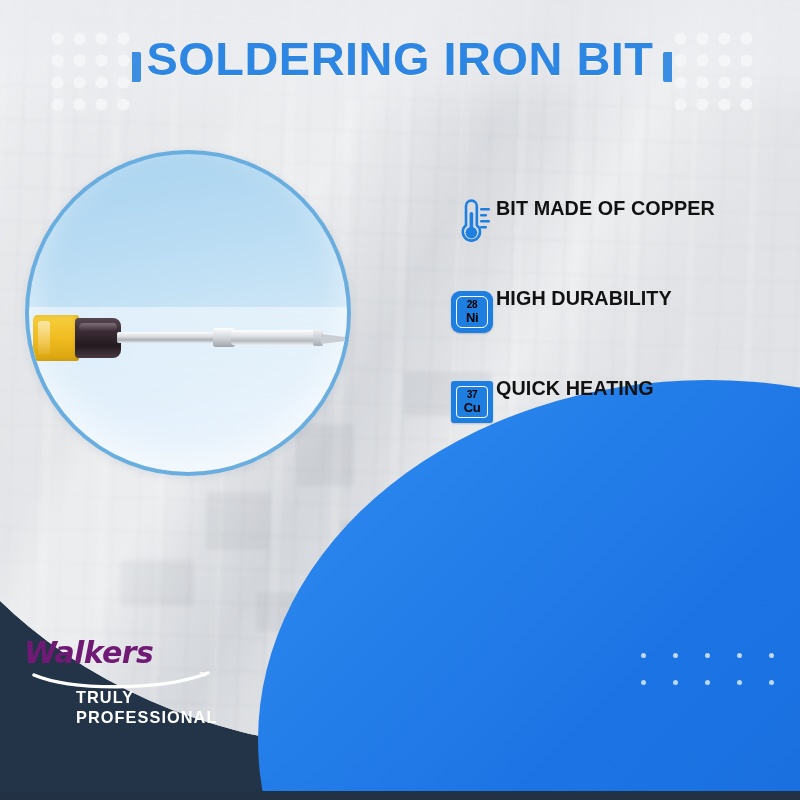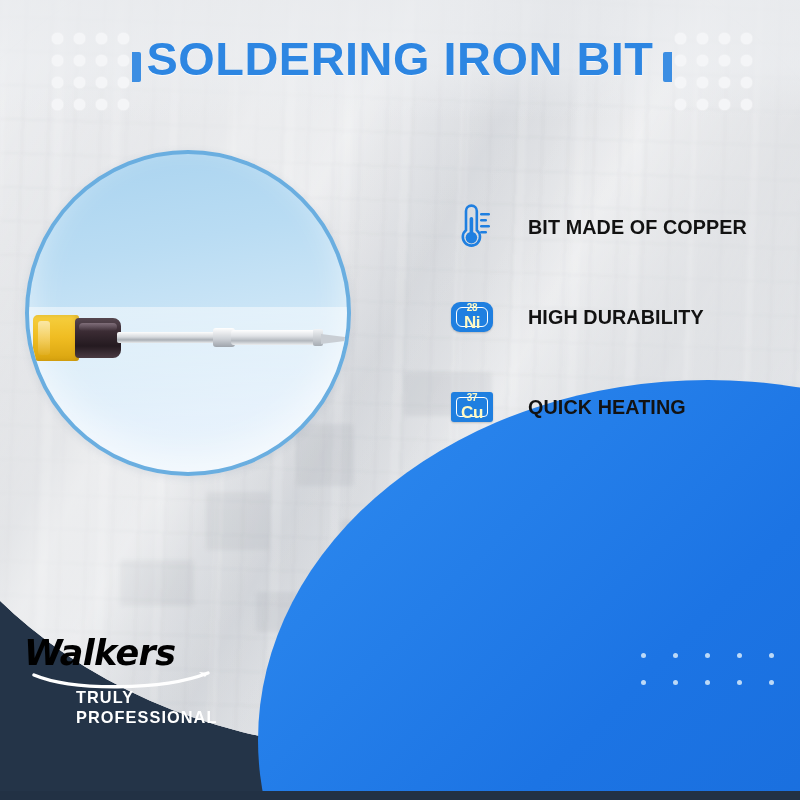--- a/index.html
+++ b/index.html
@@ -224,24 +224,23 @@
 
   
   .features {
     position: absolute;
     left: 448px;
     top: 196px;
     width: 320px;
   }
   .feature {
     display: flex;
-    align-items: center;
     height: 62px;
     margin-bottom: 28px;
-    gap: 32px;
+    gap: 0;
   }
   .feature:last-child { margin-bottom: 0; }
   .feature .ic {
     flex: 0 0 auto;
     width: 48px;
     height: 52px;
     display: flex;
     align-items: center;
     justify-content: center;
   }
@@ -251,24 +250,24 @@
     letter-spacing: .1px;
     color: #121212;
     white-space: nowrap;
     transform: scaleX(.94);
     transform-origin: left center;
     font-family: "Liberation Sans", sans-serif;
   }
 
   
   .el-tile {
-    width: 42px; height: 30px;
+    width: 42px; height: 42px;
     border-radius: 9px;
     background: #1f7fe0;
-    color: #fef9c3;
+    color: #000000;
     position: relative;
     display: flex;
     flex-direction: column;
     align-items: center;
     justify-content: center;
     box-shadow: 0 1px 2px rgba(0,0,0,.18);
   }
   .el-tile.square { border-radius: 3px; }
   .el-inner {
     position: absolute;
@@ -282,21 +281,21 @@
     line-height: 1;
   }
   .el-tile.square .el-inner { border-radius: 4px; }
   .el-num {
     font-size: 10px;
     font-weight: 700;
     margin-bottom: 1px;
     letter-spacing: -.2px;
   }
   .el-sym {
-    font-size: 17px;
+    font-size: 13px;
     font-weight: 700;
     letter-spacing: -.4px;
   }
 
   
   .navy-layer {
     position: absolute;
     left: 0;
     bottom: 0;
     width: 800px;
@@ -354,24 +353,24 @@
   }
 
   
   .logo {
     position: absolute;
     left: 24px;
     bottom: 72px;
     width: 260px;
   }
   .logo-word {
-    font-size: 35px;
+    font-size: 30px;
     font-weight: 800;
     font-style: italic;
-    color: #000000;
+    color: #701a75;
     letter-spacing: -.6px;
     line-height: 36px;
     font-family: "DejaVu Sans", sans-serif;
     position: relative;
     display: inline-block;
   }
   .logo-swoosh {
     position: absolute;
     left: 8px;
     top: 36px;

